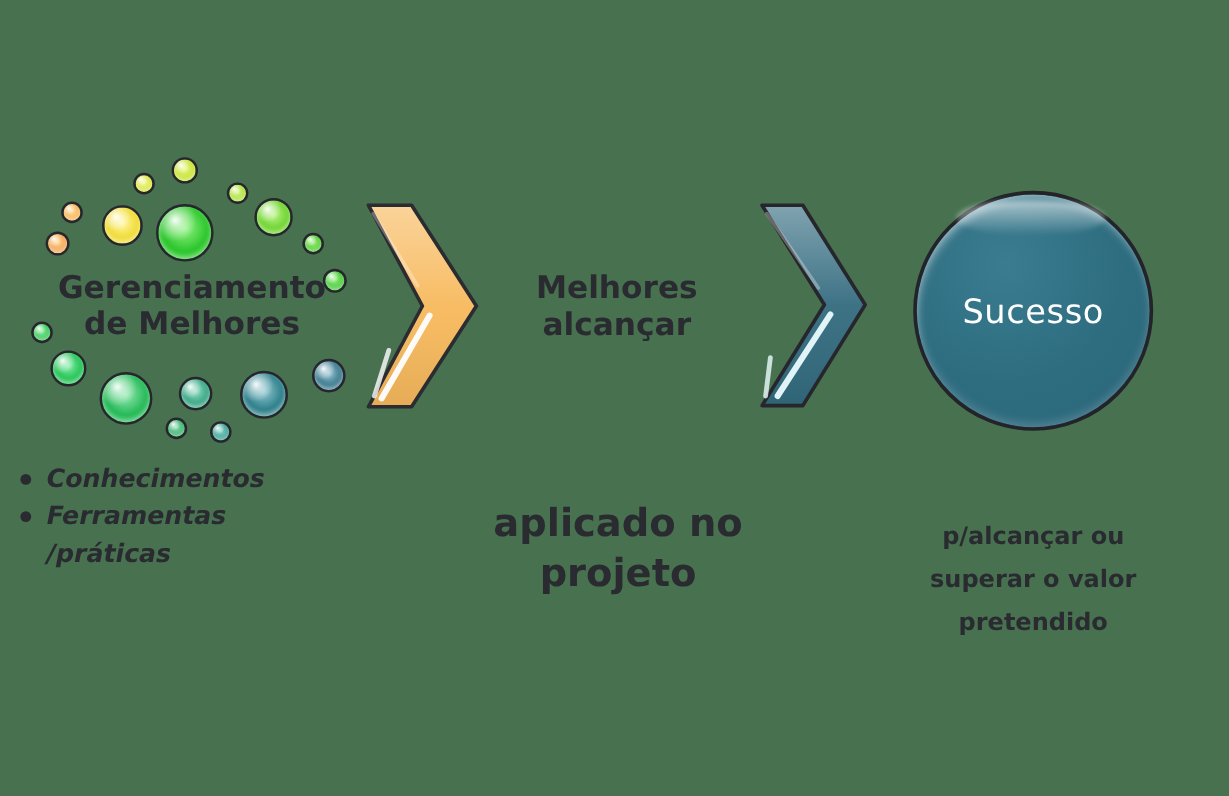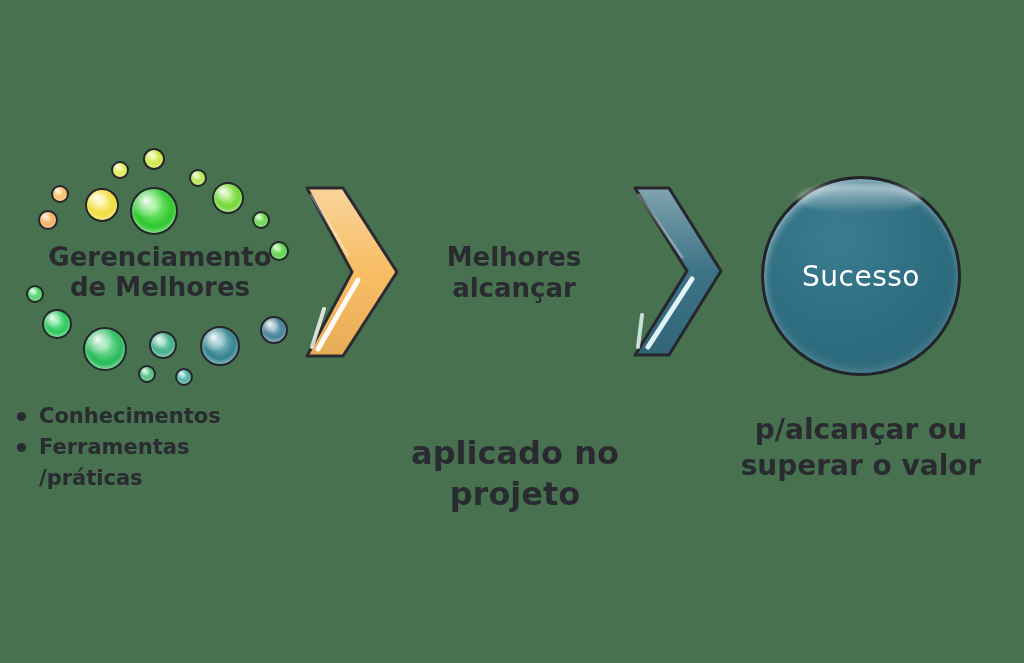--- a/index.html
+++ b/index.html
@@ -1,43 +1,43 @@
 <!DOCTYPE html>
 <html style="--bg: #47714F; --text-dark: #2A2B31; --arrow-orange: #F7B95C; --arrow-teal: #336B7F; --success: #2E6D80; --success-text: #FFFFFF;"><head>
 <meta charset="utf-8">
 <style>
   html,body{margin:0;padding:0;}
   body{
     width:1024px;height:663px;overflow:hidden;
     background:var(--bg,#47714F);
     font-family:"DejaVu Sans", sans-serif;
   }
-  .stage{position:relative;width:1024px;height:538px;margin-top:17px;}
+  .stage{position:relative;width:1024px;height:538px;}
 
   
   .bubble{
     position:absolute;border-radius:50%;
     border:2px solid #26262c;box-sizing:border-box;
     background:
       radial-gradient(circle at 32% 26%, rgba(255,255,255,.95) 0%, rgba(255,255,255,.55) 14%, rgba(255,255,255,0) 40%),
       radial-gradient(circle at 50% 42%, var(--l) 0%, var(--c) 55%, var(--c) 100%);
     box-shadow: inset 0 -2px 4px rgba(255,255,255,.5);
   }
 
   
   .txt{position:absolute;text-align:center;color:var(--text-dark,#2A2B31);font-weight:700;}
   .src-title{left:18px;top:225px;width:284px;font-size:26px;line-height:30px;}
   .mid-label{left:384px;top:225px;width:260px;font-size:26px;line-height:31px;}
   .mid-caption{left:365px;top:416px;width:300px;font-size:32px;line-height:41px;}
-  .result-caption{left:711px;top:395px;width:300px;font-size:28px;line-height:36px;}
+  .result-caption{left:711px;top:428px;width:300px;font-size:20px;line-height:36px;}
 
   
   .bullets{
     position:absolute;left:0;top:384px;margin:0;padding:0;list-style:none;
-    font-size:21px;font-weight:700;color:var(--text-dark,#2A2B31);line-height:31px;
+    font-size:21px;font-weight:700;color:var(--text-dark,#2A2B31);line-height:31px;font-style:italic;
   }
   .bullets li{display:flex;align-items:center;}
   .bullets .dot{
     width:9px;height:9px;border-radius:50%;
     background:var(--text-dark,#2A2B31);
     margin:0 13px 0 17px;flex:0 0 auto;
   }
   .bullets li.cont .dot{visibility:hidden;}
 
   
@@ -145,15 +145,16 @@
     <line x1="9" y1="12" x2="52" y2="74" stroke="#ffffff" stroke-width="3" stroke-linecap="round" opacity="0.3"></line>
   </svg>
 
   <div class="success-circle">
     <span class="success-label">Sucesso</span>
   </div>
 
   <div class="txt result-caption">
     <div>p/alcançar ou</div>
     <div>superar o valor</div>
+    <div>pretendido</div>
   </div>
 
 </div>
 
 </body></html>

